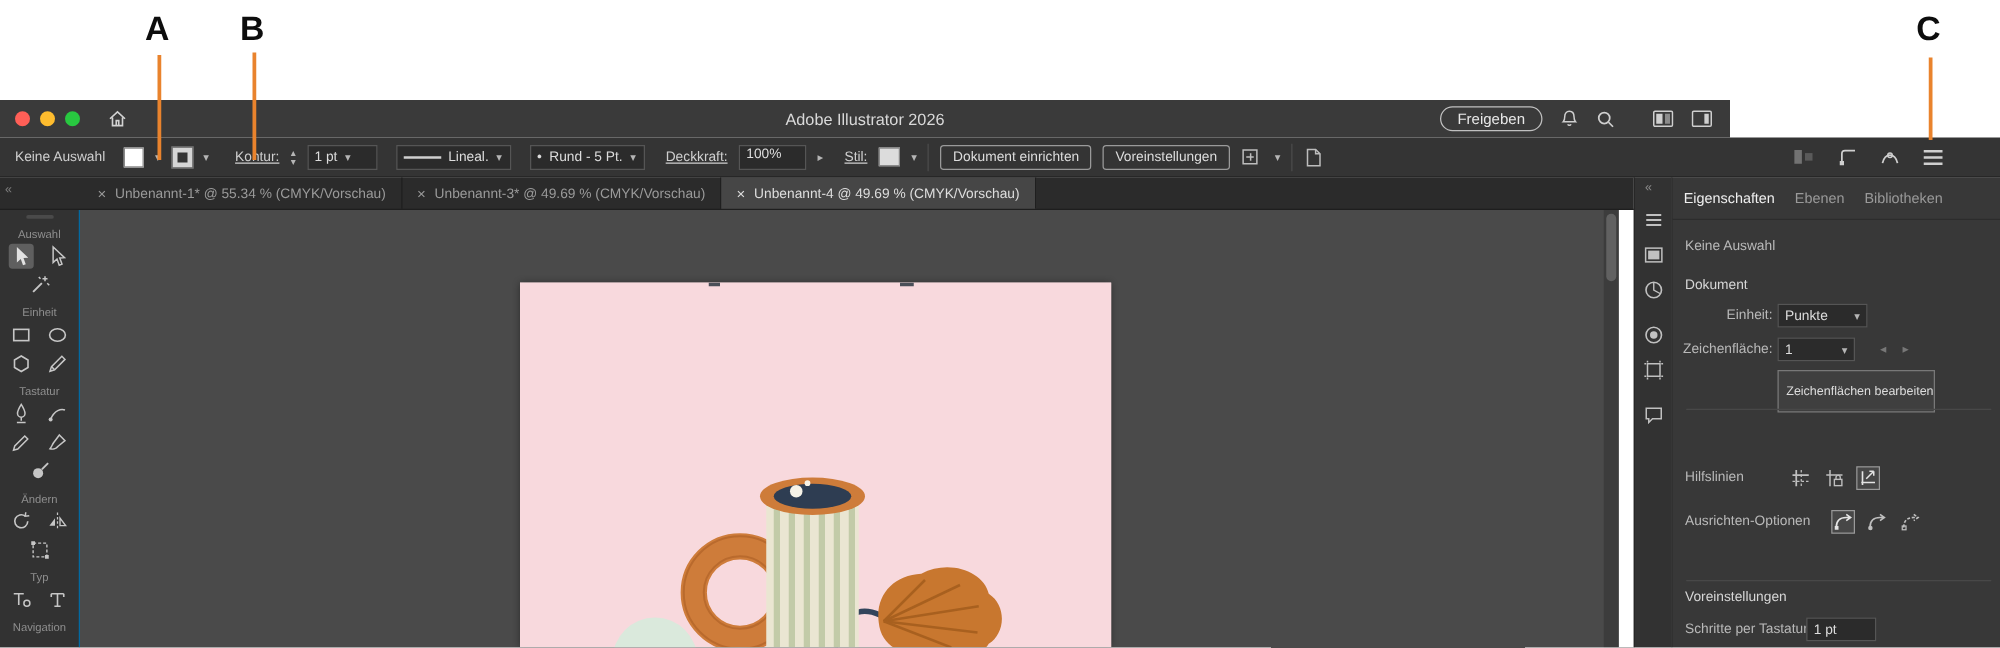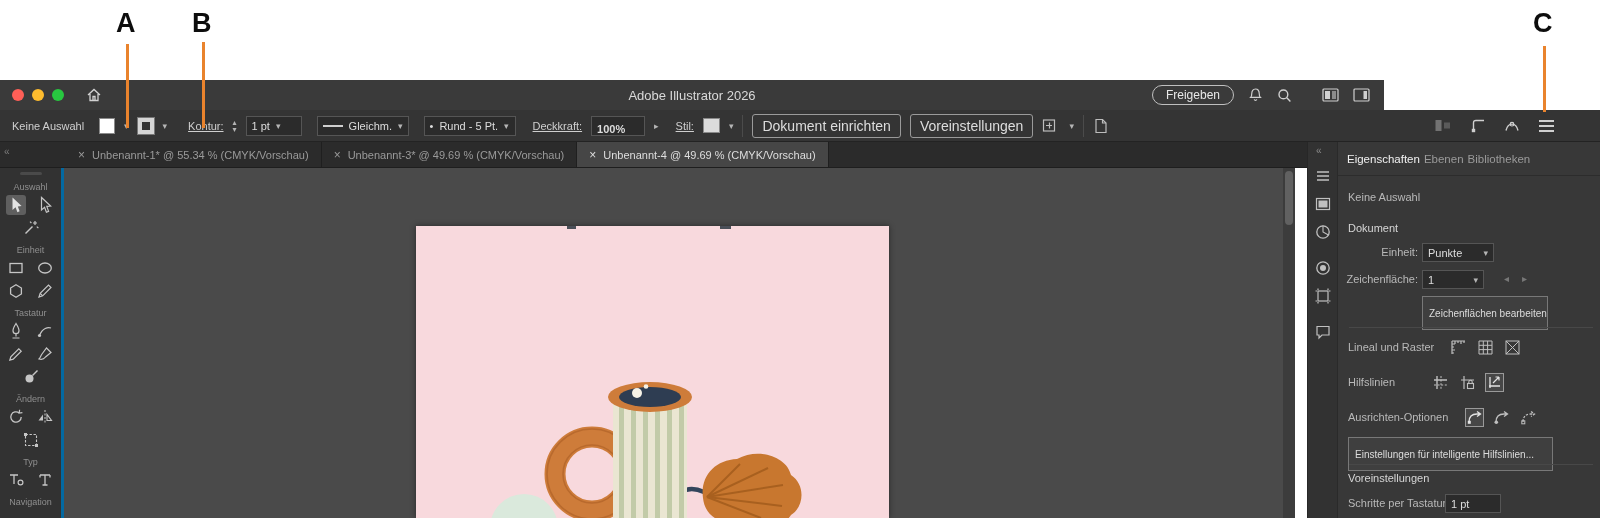--- a/index.html
+++ b/index.html
@@ -30,44 +30,44 @@
   .cb-label { color: #cfcfcf; white-space: nowrap; }
   .cb-link { text-decoration: underline; white-space: nowrap; }
   .swatch { width: 16px; height: 16px; background: #fff; border: 1px solid #8a8a8a; }
   .swatch.stroke { background: #343434; border: 4px solid #d5d5d5; outline: 1px solid #777; }
   .swatch.style { width: 17px; height: 15px; background: #dcdcdc; border: 1px solid #8a8a8a; }
   .caret { color: #b5b5b5; font-size: 9px; }
   .stepper { display: flex; flex-direction: column; line-height: 7px; font-size: 8px; color: #b5b5b5; }
   .cb-select { display: flex; align-items: center; gap: 6px; background: #2b2b2b;
                border: 1px solid #555; height: 20px; padding: 0 5px; color: #ddd; white-space: nowrap; }
   .cb-field { background: #2b2b2b; border: 1px solid #555; height: 20px; padding: 0 5px;
-              color: #ddd; display: flex; align-items: flex-end; font-weight: bold; }
+              color: #ddd; display: flex; align-items: flex-start; }
   .line-preview { width: 30px; height: 2px; background: #cfcfcf; }
   .cb-sep { width: 1px; height: 22px; background: #4b4b4b; }
   .cb-btn { border: 1px solid #9a9a9a; border-radius: 3px; background: transparent;
-            color: #ddd; font-size: 14px; padding: 3px 9px; white-space: nowrap; }
+            color: #ddd; font-size: 11px; padding: 3px 9px; white-space: nowrap; }
   .cb-spacer { flex: 1; }
   .cb-icon { display: flex; align-items: center; }
   .hamburger { display: flex; flex-direction: column; gap: 3px; margin-right: 46px; }
   .hamburger span { display: block; width: 15px; height: 2px; background: #cfcfcf; }
 
   
   .tabbar { position: absolute; left: 0; top: 142px; width: 1307px; height: 26px;
             background: #2b2b2b; border-bottom: 1px solid #1e1e1e;
             display: flex; align-items: stretch; }
   .tabbar-grip { color: #7d7d7d; font-size: 10px; padding: 4px 4px 0 4px; width: 66px; }
   .doc-tab { display: flex; align-items: center; padding: 0 12px; font-size: 11px;
              color: #9a9a9a; border-right: 1px solid #1f1f1f; white-space: nowrap; }
   .doc-tab .tab-close { margin-right: 7px; font-size: 12px; color: #9a9a9a; }
   .doc-tab.active { background: #464646; color: #dedede; }
   .doc-tab.active .tab-close { color: #dedede; }
 
   
   .toolbar { position: absolute; left: 0; top: 168px; width: 64px; height: 350px;
-             background: #323232; border-right: 3px solid #0369a1; text-align: center; }
+             background: #323232; border-right: 1px solid #0369a1; text-align: center; }
   .tb-grip { width: 22px; height: 3px; background: #4a4a4a; border-radius: 2px; margin: 4px auto 0; }
   .tool-section-label { font-size: 9px; color: #8f8f8f; margin-top: 7px; }
   .tool-row { display: flex; justify-content: center; gap: 9px; margin-top: 3px; }
   .tool { width: 20px; height: 20px; display: flex; align-items: center; justify-content: center;
           border-radius: 3px; }
   .tool.active { background: #5f5f5f; }
   .tool svg { display: block; }
 
   
   .canvas { position: absolute; left: 64px; top: 168px; width: 1231px; height: 350px;
@@ -82,21 +82,21 @@
   .rail { position: absolute; left: 1307px; top: 142px; width: 30px; height: 376px;
           background: #323232; border-left: 1px solid #272727; }
   .rail-collapse { position: absolute; top: 3px; left: 8px; color: #8a8a8a; font-size: 10px; }
   .rail-icon { position: absolute; left: 7px; width: 16px; height: 16px; }
   .rail-icon svg { display: block; }
 
   
   .props { position: absolute; left: 1337px; top: 142px; width: 263px; height: 376px;
            background: #383838; border-left: 1px solid #2a2a2a; font-size: 11px; color: #b9b9b9; }
   .props-tabs { position: absolute; top: 0; left: 0; right: 0; height: 34px;
-                display: flex; align-items: center; gap: 4px; padding-left: 9px;
+                display: flex; align-items: center; gap: 16px; padding-left: 9px;
                 border-bottom: 1px solid #2c2c2c; }
   .props-tab { color: #9a9a9a; font-size: 11.5px; white-space: nowrap; }
   .props-tab.active { color: #f0f0f0; }
   .p-row { position: absolute; left: 0; width: 263px; height: 20px; }
   .p-label-r { position: absolute; right: 183px; top: 3px; white-space: nowrap; }
   .p-label-l { position: absolute; left: 10px; top: 3px; white-space: nowrap; }
   .p-heading { position: absolute; left: 10px; color: #d6d6d6; }
   .p-select { position: absolute; top: 0; height: 19px; background: #2b2b2b; border: 1px solid #555;
               color: #ddd; display: flex; align-items: center; justify-content: space-between;
               padding: 0 5px; }
@@ -175,21 +175,21 @@
     <span class="stepper">
       <span>▴</span>
       <span>▾</span>
     </span>
     <span class="cb-select" style="width:56px">
       <span>1 pt</span>
       <span class="caret">▾</span>
     </span>
     <span class="cb-select" style="width:92px;margin-left:6px">
       <span class="line-preview"></span>
-      <span>Gleichm.</span>
+      <span>Lineal.</span>
       <span class="caret">▾</span>
     </span>
     <span class="cb-select" style="width:92px;margin-left:6px">
       <span>•</span>
       <span>Rund - 5 Pt.</span>
       <span class="caret">▾</span>
     </span>
     <span class="cb-link" style="margin-left:8px">Deckkraft:</span>
     <span class="cb-field" style="width:54px">
       <span>100%</span>
@@ -502,39 +502,20 @@
         <span class="caret">▾</span>
       </span>
       <span class="p-arrow" style="left:166px">◂</span>
       <span class="p-arrow" style="left:184px">▸</span>
     </div>
 
     <button class="p-btn" style="top:154px;left:84px;width:126px">Zeichenflächen bearbeiten</button>
 
     <div class="p-divider" style="top:185px"></div>
 
-    <div class="p-row" style="top:196px">
-      <span class="p-label-l">Lineal und Raster</span>
-      <span class="p-icon" style="left:112px;top:1px">
-        <svg width="17" height="17" viewBox="0 0 17 17">
-            <path d="M2 2 H15 M2 2 V15 M5 2 V5 M8 2 V4 M11 2 V5 M14 2 V4 M2 5 H5 M2 8 H4 M2 11 H5 M2 14 H4" stroke="#bfbfbf" stroke-width="1.2" fill="none"></path>
-          </svg>
-      </span>
-      <span class="p-icon" style="left:139px;top:1px">
-        <svg width="17" height="17" viewBox="0 0 17 17">
-            <path d="M2 2 H15 V15 H2 Z M6.3 2 V15 M10.6 2 V15 M2 6.3 H15 M2 10.6 H15" stroke="#bfbfbf" stroke-width="1" fill="none"></path>
-          </svg>
-      </span>
-      <span class="p-icon" style="left:166px;top:1px">
-        <svg width="17" height="17" viewBox="0 0 17 17">
-            <rect x="2" y="2" width="13" height="13" fill="none" stroke="#bfbfbf" stroke-width="1"></rect>
-            <path d="M2 2 L15 15 M15 2 L2 15" stroke="#bfbfbf" stroke-width="1"></path>
-          </svg>
-      </span>
-    </div>
 
     <div class="p-row" style="top:266px">
       <span class="p-label-l">Ausrichten-Optionen</span>
       <span class="p-icon active" style="left:128px;top:1px">
         <svg width="17" height="17" viewBox="0 0 17 17">
             <path d="M3 13 Q3 5 11 5 H14 M11 2.5 L14.5 5 L11 7.5" fill="none" stroke="#e4e4e4" stroke-width="1.3"></path>
             <rect x="1.8" y="11.8" width="3" height="3" fill="#e4e4e4"></rect>
           </svg>
       </span>
       <span class="p-icon" style="left:155px;top:1px">
@@ -567,21 +548,20 @@
           </svg>
       </span>
       <span class="p-icon active" style="left:148px;top:1px">
         <svg width="17" height="17" viewBox="0 0 17 17">
             <path d="M4 3 V14 M3 12 H14" stroke="#e4e4e4" stroke-width="1.3"></path>
             <path d="M7 9 L13 3 M13 3 H9.5 M13 3 V6.5" stroke="#e4e4e4" stroke-width="1.2" fill="none"></path>
           </svg>
       </span>
     </div>
 
-    <button class="p-btn" style="top:295px;left:10px;width:205px">Einstellungen für intelligente Hilfslinien...</button>
 
     <div class="p-divider" style="top:322px"></div>
 
     <div class="p-heading" style="top:330px">Voreinstellungen</div>
 
     <div class="p-row" style="top:352px">
       <span class="p-label-l">Schritte per Tastatur:</span>
       <span class="p-select" style="left:107px;width:56px">
         <span>1 pt</span>
       </span>

